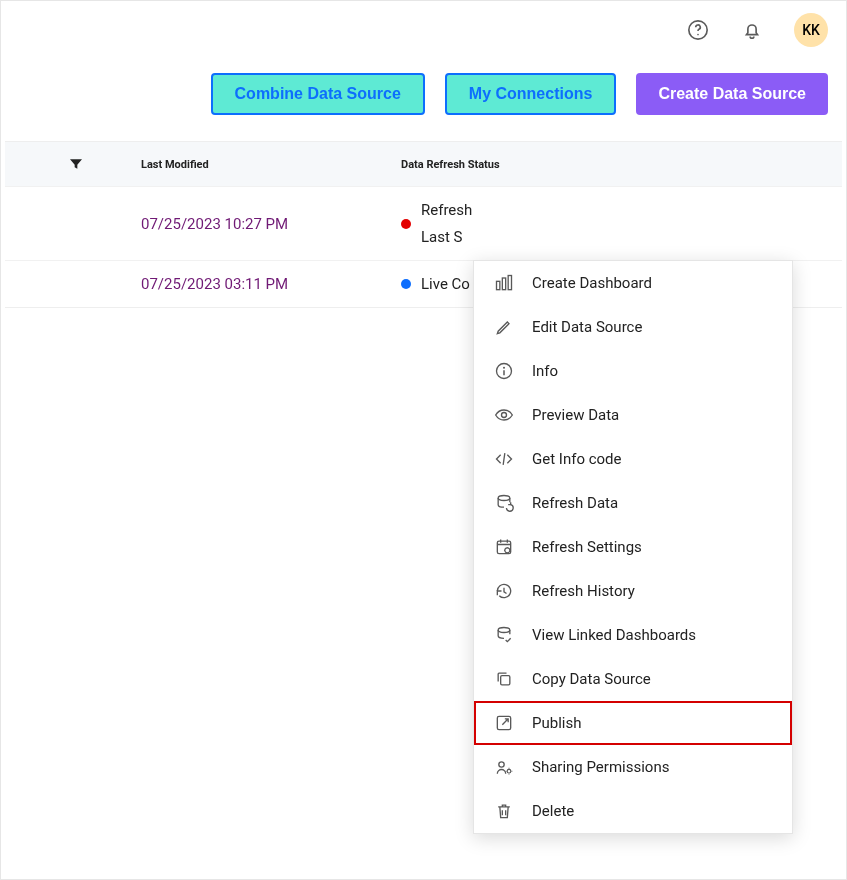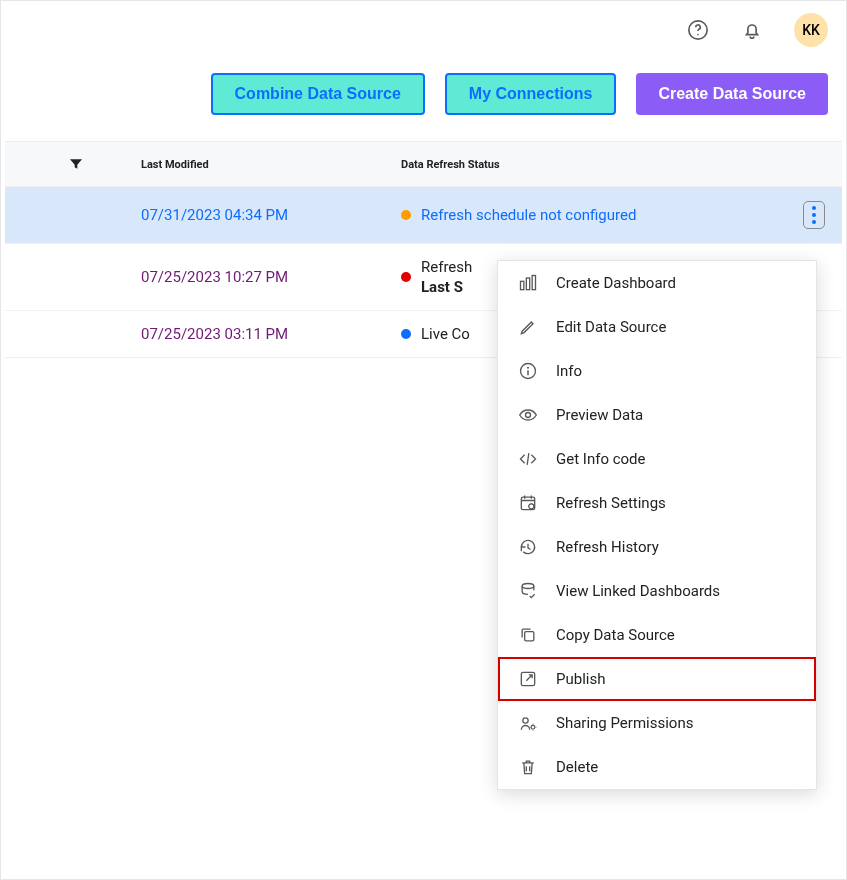--- a/index.html
+++ b/index.html
@@ -111,42 +111,42 @@
   height: 10px;
   border-radius: 50%;
   display: inline-block;
   flex-shrink: 0;
 }
 .dot-orange { background: #ff9b00; }
 .dot-red    { background: #e30000; }
 .dot-green  { background: #21b84e; }
 .dot-blue   { background: #0d6efd; }
 
-.stat-multi .line2 { display: block; margin-top: 2px; color: #222; padding-left: 0; font-weight: bold; }
+.stat-multi .line2 { display: block; margin-top: 9px; color: #222; padding-left: 0; }
 
 .kebab {
   width: 22px;
   height: 28px;
   border: 1px solid #8a8a8a;
   border-radius: 5px;
   display: flex;
   flex-direction: column;
   align-items: center;
   justify-content: center;
   gap: 3px;
   cursor: pointer;
 }
 .kebab span {
   width: 4px; height: 4px; border-radius: 50%; background: #0d6efd;
 }
 
 .context-menu {
   position: absolute;
   top: 259px;
-  left: 496px;
+  left: 472px;
   width: 320px;
   background: #fff;
   border: 1px solid #e5e5e5;
   box-shadow: 0 4px 18px rgba(0,0,0,0.15);
   z-index: 50;
   text-align: center;
 }
 .menu-item {
   display: flex;
   align-items: center;
@@ -206,35 +206,20 @@
         <svg width="16" height="16" viewBox="0 0 24 24" fill="currentColor">
             <path d="M3 5h18l-7 8v6l-4-2v-4L3 5z"></path>
           </svg>
       </span>
     </div>
     <div class="th-mod">Last Modified</div>
     <div class="th-stat">Data Refresh Status</div>
   </div>
 
   <div class="tbody" id="tbody">
-      <div class="trow selected">
-        <div class="td-blank"></div>
-        <div class="td-mod">07/31/2023 04:34 PM</div>
-        <div class="td-stat">
-          <span class="dot dot-orange"></span>
-          <span class="stat-multi"><span class="status-text">Refresh schedule not configured</span></span>
-        </div>
-        <div class="td-actions">
-          <div class="kebab">
-            <span></span>
-            <span></span>
-            <span></span>
-          </div>
-        </div>
-      </div>
       <div class="trow">
         <div class="td-blank"></div>
         <div class="td-mod">07/25/2023 10:27 PM</div>
         <div class="td-stat">
           <span class="dot dot-red"></span>
           <span class="stat-multi"><span class="status-text">Refresh</span><span class="line2">Last S</span></span>
         </div>
         <div class="td-actions"></div>
       </div>
       <div class="trow">
@@ -287,20 +272,28 @@
       <span class="mi-icon">
         <svg width="20" height="20" viewBox="0 0 24 24">
           <use href="#i-code-icon"></use>
         </svg>
       </span>
       <span>Get Info code</span>
     </div>
     <div class="menu-item">
       <span class="mi-icon">
         <svg width="20" height="20" viewBox="0 0 24 24">
+          <use href="#i-refresh-data-icon"></use>
+        </svg>
+      </span>
+      <span>Refresh Data</span>
+    </div>
+    <div class="menu-item">
+      <span class="mi-icon">
+        <svg width="20" height="20" viewBox="0 0 24 24">
           <use href="#i-refresh-settings-icon"></use>
         </svg>
       </span>
       <span>Refresh Settings</span>
     </div>
     <div class="menu-item">
       <span class="mi-icon">
         <svg width="20" height="20" viewBox="0 0 24 24">
           <use href="#i-history-icon"></use>
         </svg>

